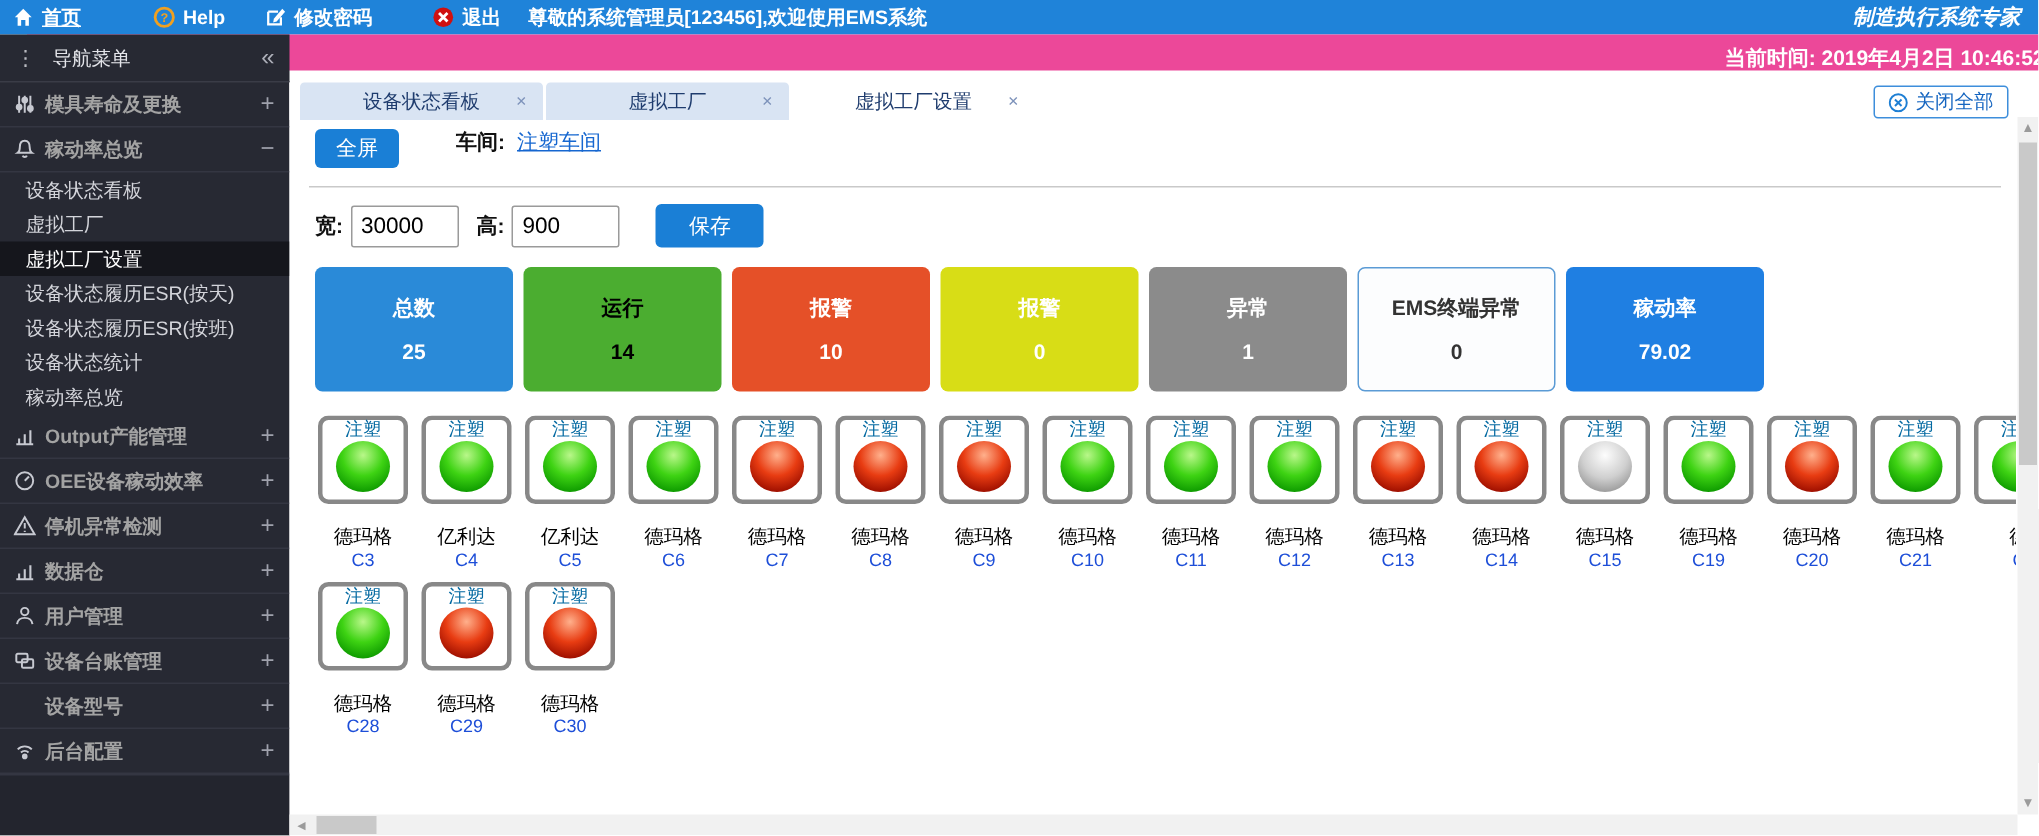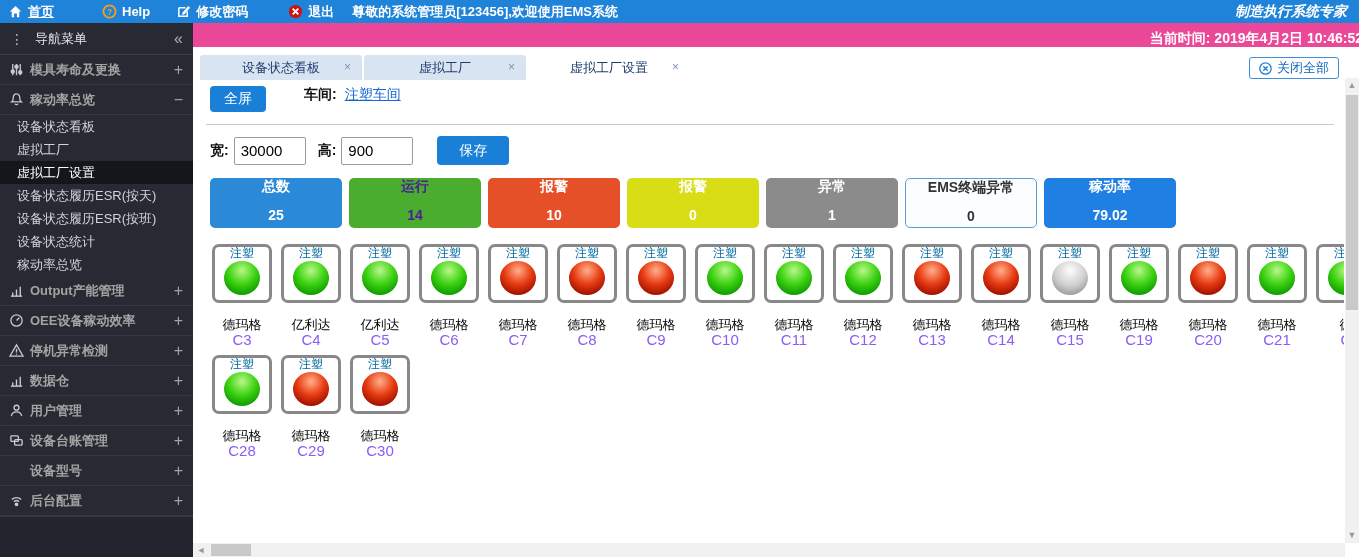--- a/index.html
+++ b/index.html
@@ -60,37 +60,37 @@
 
   .formrow { display:flex; align-items:center; padding-left:17px; margin-top:11px; }
   .flabel { font-size:14px; font-weight:bold; color:#111; margin-right:5px; }
   .finput { width:72px; height:28px; border:1px solid #9a9a9a; border-radius:2px; font-size:15px; padding:0 6px;
             font-family:"Liberation Sans",sans-serif; }
   .finput.h { margin-right:12px; }
   .gap1 { width:12px; }
   .btn-save { width:72px; height:29px; margin-left:12px; }
 
   .cards { display:flex; padding-left:17px; margin-top:13px; }
-  .card { width:132px; height:50px; border-radius:5px; margin-right:7px; color:#fff;
-          display:flex; flex-direction:column; align-items:center; gap:11px; cursor:pointer; }
+  .card { width:132px; height:83px; border-radius:5px; margin-right:7px; color:#fff;
+          display:flex; flex-direction:column; align-items:center; justify-content:center; gap:11px; cursor:pointer; }
   .card .clabel { font-size:14px; font-weight:bold; }
   .card .cvalue { font-size:14px; font-weight:bold; }
 
   .devrows { margin-top:16px; padding-left:17px; }
   .devrow { display:flex; flex-wrap:nowrap; overflow:hidden; width:1134px; margin-bottom:7px; }
   .dev { width:64px; margin-right:5px; flex:0 0 auto; text-align:center; cursor:pointer; }
   .dev-box { width:60px; height:59px; margin:0 auto; border:3px solid #888; border-radius:7px;
              background:#fff; position:relative; }
   .dev-tag { font-size:12px; color:#0369a1; line-height:13px; margin-top:0px; }
   .led { width:36px; height:34px; border-radius:50%; margin:1px auto 0; }
   .led-green { background:radial-gradient(circle at 50% 28%, #b9f78a 0%, #3ed313 45%, #0f9c00 80%); }
   .led-red   { background:radial-gradient(circle at 50% 28%, #ffb08c 0%, #e83c12 45%, #a01000 80%); }
   .led-gray  { background:radial-gradient(circle at 50% 28%, #fdfdfd 0%, #cfcfcf 50%, #969696 85%); }
   .dev-brand { font-size:13px; color:#000000; margin-top:14px; line-height:15px; }
-  .dev-code  { font-size:15px; color:#8b5cf6; line-height:16px; }
+  .dev-code  { font-size:12px; color:#1d4ed8; line-height:16px; }
 
   
   .vscroll { position:absolute; right:0; top:78px; width:14px; height:465px; background:#f1f1f1; }
   .vscroll .arrow-up, .vscroll .arrow-down { position:absolute; left:0; width:14px; height:15px; color:#9b9b9b;
         font-size:9px; text-align:center; line-height:15px; cursor:pointer; }
   .vscroll .arrow-up { top:0; } .vscroll .arrow-down { bottom:0; }
   .vscroll .vthumb { position:absolute; left:1px; top:17px; width:12px; height:215px; background:#c9c9c9; cursor:pointer; }
   .hscroll { position:absolute; left:193px; bottom:0; width:1152px; height:14px; background:#f1f1f1; }
   .hscroll .arrow-left { position:absolute; left:2px; top:0; width:12px; height:14px; color:#9b9b9b; font-size:9px;
         line-height:14px; text-align:center; cursor:pointer; }
@@ -296,21 +296,21 @@
       <span class="flabel">高:</span>
       <input class="finput h" value="900" style="">
       <button class="btn-blue btn-save">保存</button>
     </div>
 
     <div class="cards" id="cards">
         <div class="card" style="background: rgb(42, 138, 216); color: rgb(255, 255, 255);">
           <div class="clabel">总数</div>
           <div class="cvalue">25</div>
         </div>
-        <div class="card" style="background: rgb(75, 173, 48); color: #4c1d95;">
+        <div class="card" style="background: rgb(75, 173, 48); color: #000000;">
           <div class="clabel">运行</div>
           <div class="cvalue">14</div>
         </div>
         <div class="card" style="background: rgb(229, 80, 40); color: rgb(255, 255, 255);">
           <div class="clabel">报警</div>
           <div class="cvalue">10</div>
         </div>
         <div class="card" style="background: rgb(216, 221, 22); color: rgb(255, 255, 255);">
           <div class="clabel">报警</div>
           <div class="cvalue">0</div>

